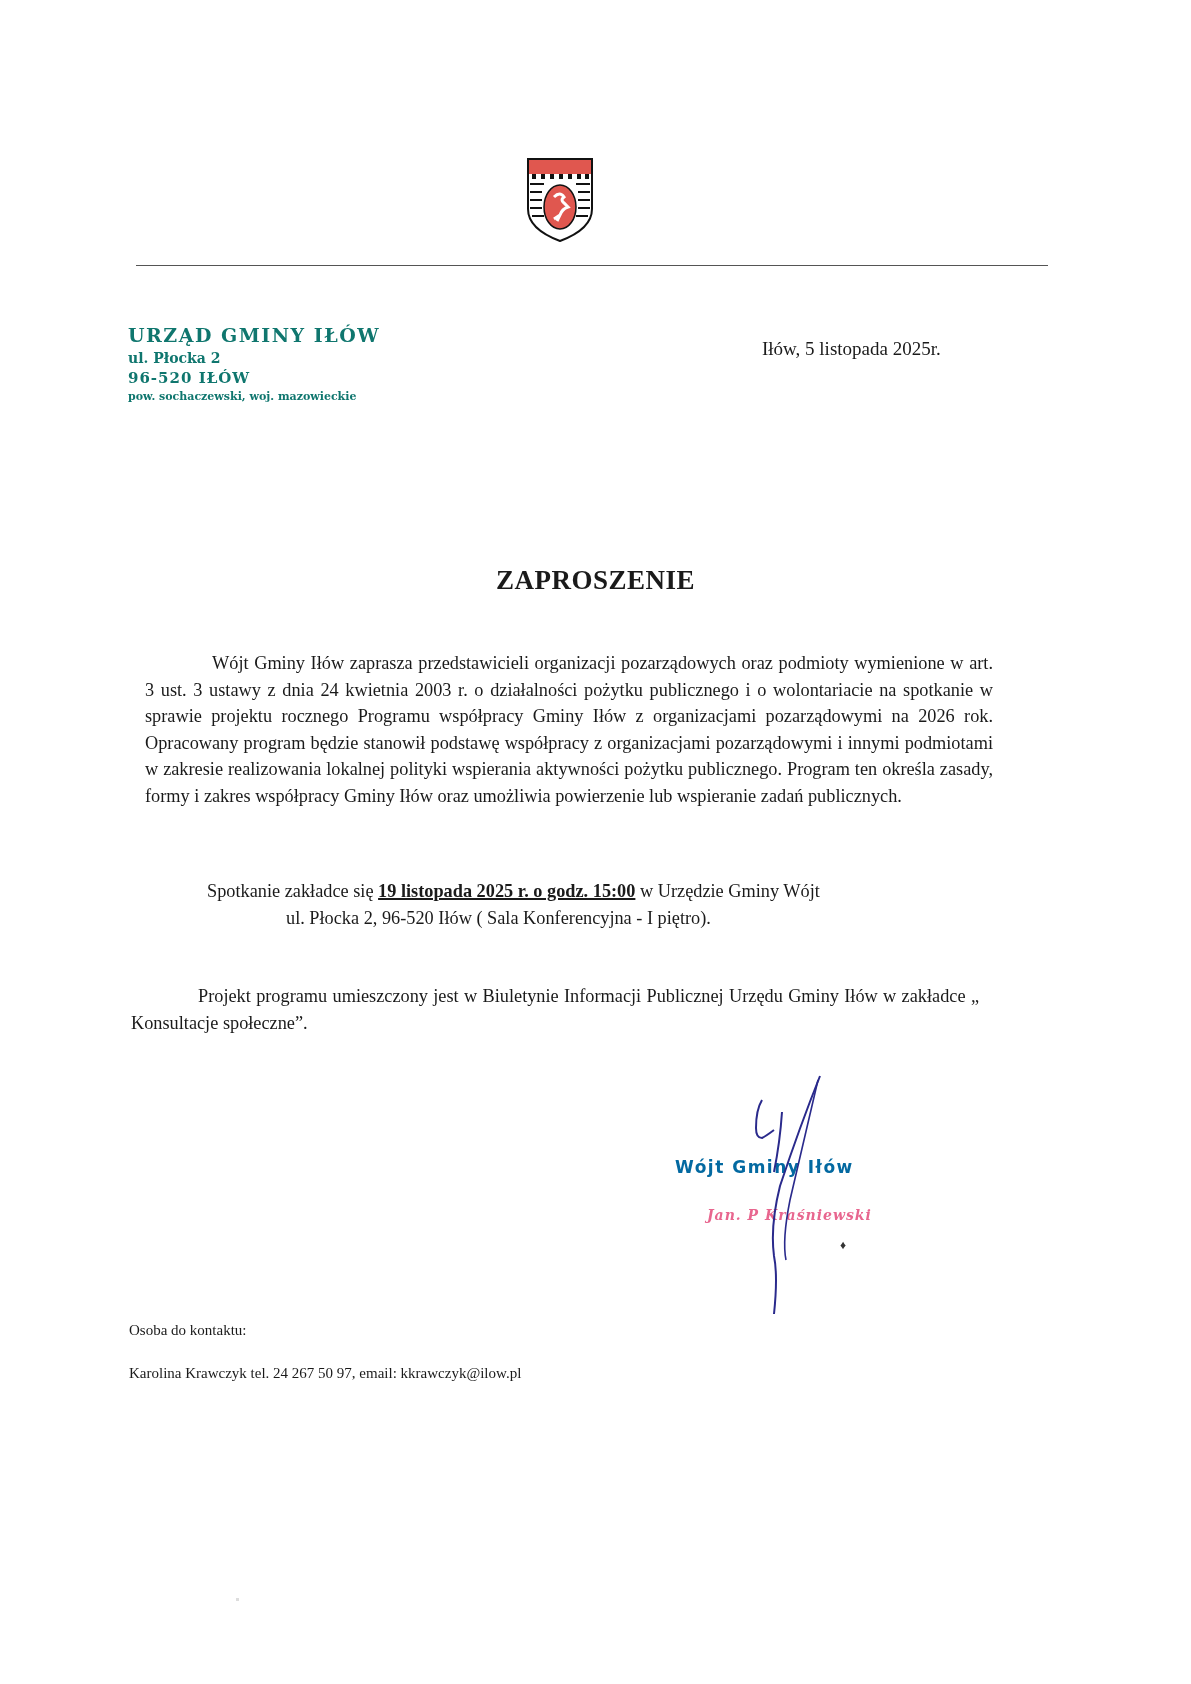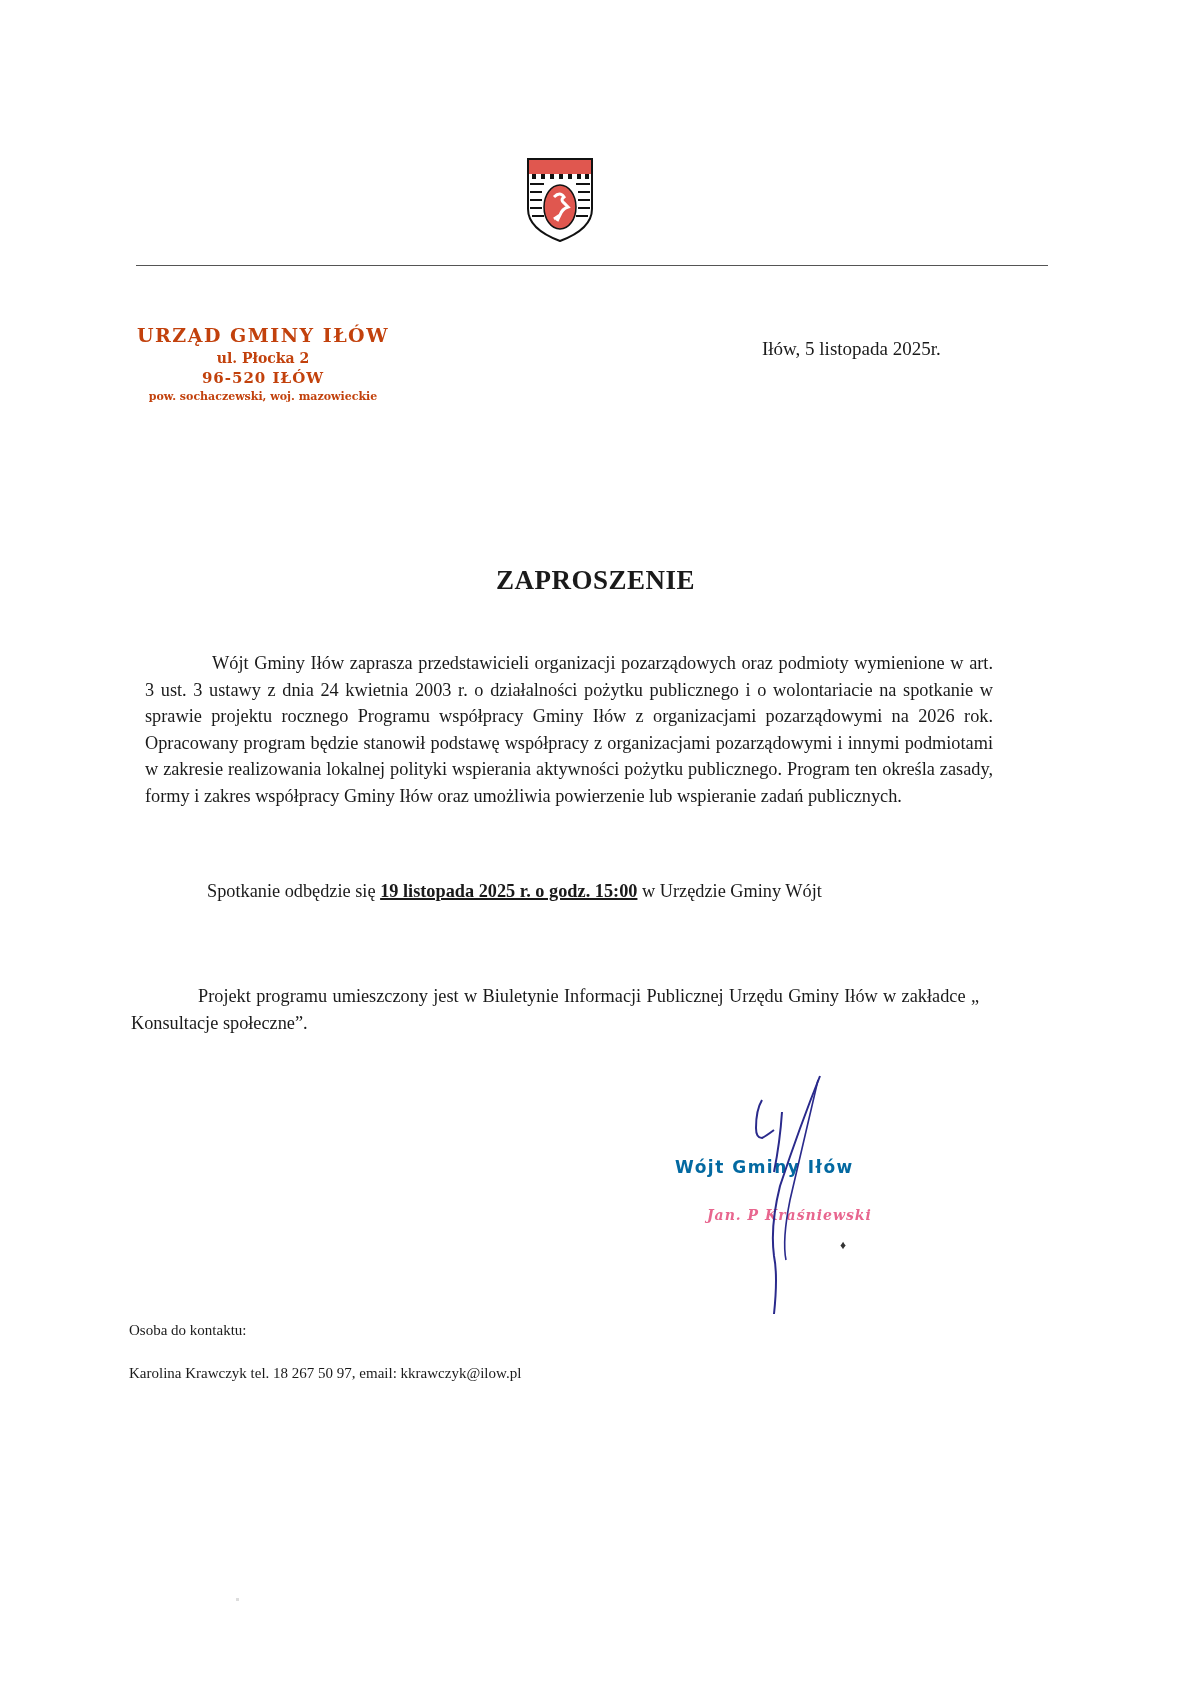--- a/index.html
+++ b/index.html
@@ -7,21 +7,21 @@
          font-family: "Liberation Serif", "DejaVu Serif", serif; color: #1a1a1a; }
   .abs { position: absolute; }
 
   
   #coat { left: 524px; top: 157px; width: 72px; height: 86px; }
 
   
   #rule { left: 136px; top: 265px; width: 912px; height: 0; border-top: 1.5px solid #555; }
 
   
-  .stamp { color: #c2410c; font-family: "DejaVu Serif", serif; font-weight: bold; text-align: center; }
+  .stamp { color: #0f766e; font-family: "DejaVu Serif", serif; font-weight: bold; }
   #stamp-head { left: 128px; top: 322px; width: 270px; }
   #stamp-head .l1 { font-size: 19px; letter-spacing: 1.5px; line-height: 26px; }
   #stamp-head .l2 { font-size: 14px; line-height: 20px; }
   #stamp-head .l3 { font-size: 15px; letter-spacing: 1px; line-height: 20px; }
   #stamp-head .l4 { font-size: 11px; line-height: 18px; }
 
   #date { left: 762px; top: 338px; font-size: 19px; }
 
   #title { left: 0; width: 1191px; top: 565px; text-align: center; font-size: 27px; font-weight: bold; letter-spacing: 0.5px; }
 
@@ -90,36 +90,37 @@
 <div id="date" class="abs">Iłów, 5 listopada 2025r.</div>
 
 <div id="title" class="abs">ZAPROSZENIE</div>
 
 <div id="p1" class="abs para">
   <span class="indent">Wójt Gminy Iłów zaprasza przedstawicieli organizacji pozarządowych oraz podmioty</span>
   <span>wymienione w art. 3 ust. 3 ustawy z dnia 24 kwietnia 2003 r. o działalności pożytku publicznego i o wolontariacie na spotkanie w sprawie  projektu rocznego Programu współpracy Gminy Iłów z organizacjami pozarządowymi na 2026 rok. Opracowany program będzie stanowił podstawę współpracy z organizacjami pozarządowymi i innymi podmiotami w zakresie realizowania lokalnej polityki wspierania aktywności pożytku publicznego. Program ten określa zasady, formy i zakres współpracy Gminy Iłów oraz umożliwia powierzenie lub wspieranie zadań publicznych.</span>
 </div>
 
 <div id="meeting" class="abs">
-  <span>Spotkanie odbędzie się </span><span class="hl">19 listopada 2025 r. o godz. 15:00</span><span> w  Urzędzie Gminy Wójt</span>
+  <span>Spotkanie zakładce się </span><span class="hl">19 listopada 2025 r. o godz. 15:00</span><span> w  Urzędzie Gminy Wójt</span>
+  <span class="line2">ul. Płocka 2, 96-520 Iłów ( Sala Konferencyjna  - I piętro).</span>
 </div>
 
 <div id="p2" class="abs para">
   <span style="padding-left:67px">Projekt programu umieszczony jest w Biuletynie Informacji Publicznej Urzędu Gminy</span>
   <span>Iłów w zakładce „ Konsultacje społeczne”.</span>
 </div>
 
 <div id="stamp-sig1" class="abs">Wójt Gminy Iłów</div>
 <div id="stamp-sig2" class="abs">Jan. P Kraśniewski</div>
 <div id="sig-svg" class="abs">
   <svg width="120" height="245" viewBox="0 0 120 245">
     <path d="M22 28 q-6 10 -6 28 q0 10 6 10 q4 -2 12 -8" fill="none" stroke="#2a2a8c" stroke-width="2"></path>
     <path d="M42 40 q-2 30 -8 60" fill="none" stroke="#2a2a8c" stroke-width="2"></path>
     <path d="M80 4 q-20 50 -40 110 q-10 40 -6 70 q4 20 0 58" fill="none" stroke="#2a2a8c" stroke-width="2"></path>
     <path d="M78 8 q-14 60 -28 120 q-8 40 -4 60" fill="none" stroke="#2a2a8c" stroke-width="1.6"></path>
   </svg>
 </div>
 <div id="sig-mark" class="abs">♦</div>
 
 <div id="contact-label" class="abs">Osoba do kontaktu:</div>
-<div id="contact-line" class="abs">Karolina Krawczyk tel. 18 267 50 97, email: kkrawczyk@ilow.pl</div>
+<div id="contact-line" class="abs">Karolina Krawczyk tel. 24 267 50 97, email: kkrawczyk@ilow.pl</div>
 
 <div id="footer-dot" class="abs"></div>
 
 </body></html>

